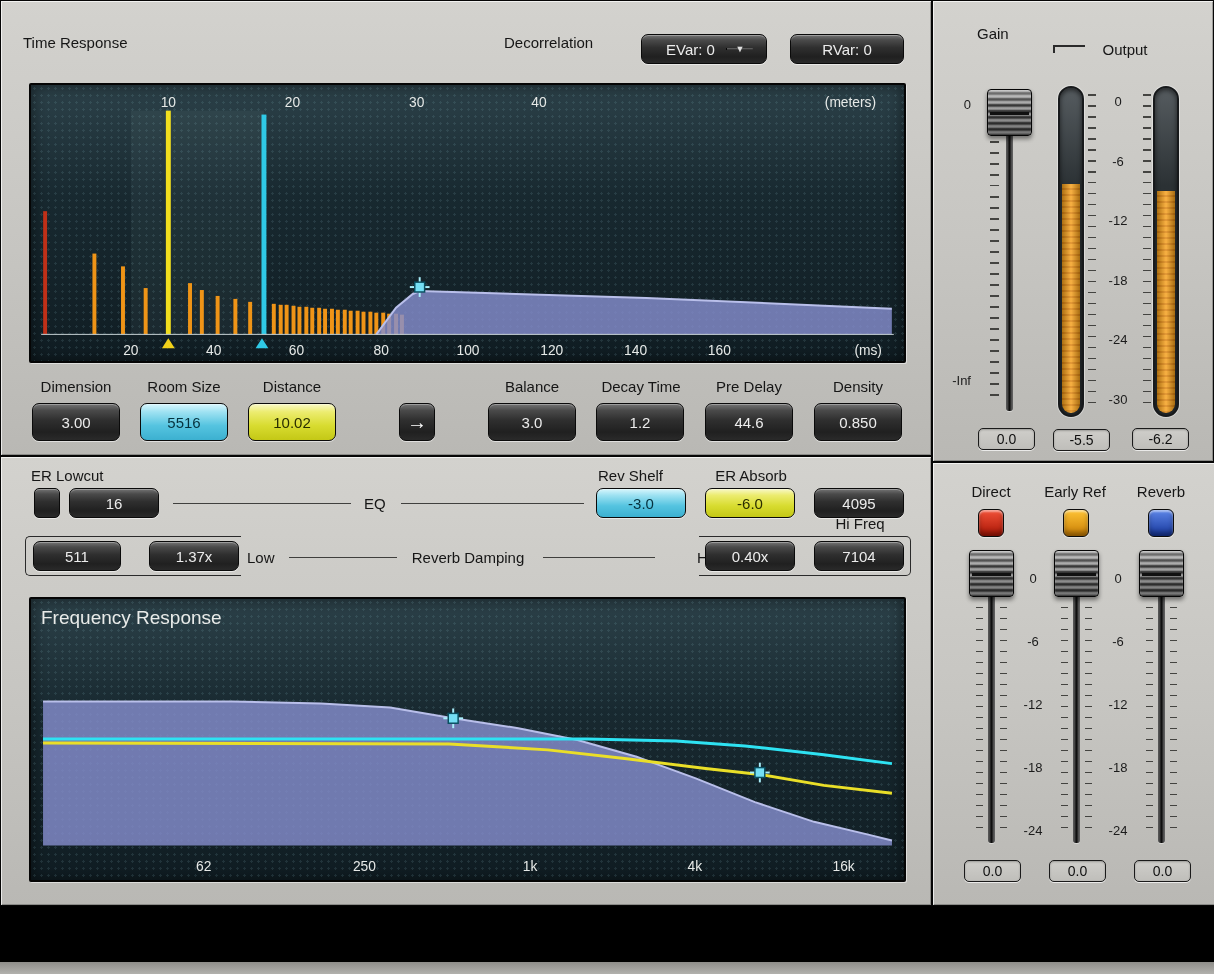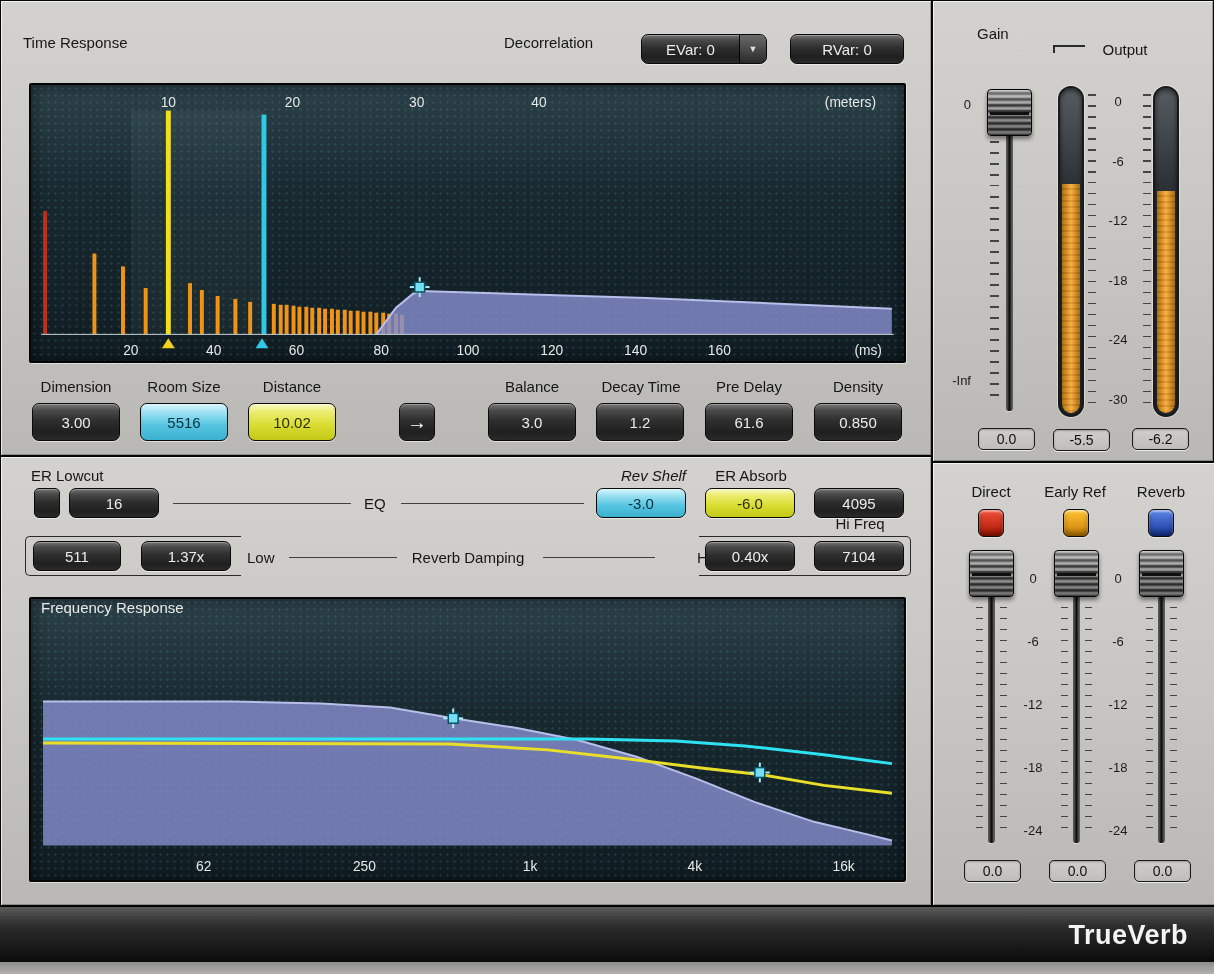--- a/index.html
+++ b/index.html
@@ -18,35 +18,35 @@
   .lbl  { position:absolute; font-size:15px; color:#161616; white-space:nowrap; }
   .slbl { position:absolute; font-size:13px; color:#1b1b1b; text-align:right; white-space:nowrap; }
 
   .dbtn { position:absolute; display:flex; align-items:center; justify-content:center;
           background:linear-gradient(180deg,#757575 0%,#4a4a4a 18%,#2f2f2f 45%,#202020 78%,#2a2a2a 100%);
           border:1px solid #0a0a0a; border-radius:7px; color:#ececec; font-size:15px;
           box-shadow: 0 1px 0 rgba(255,255,255,.55), inset 0 1px 0 rgba(255,255,255,.3); }
   .v-cyan   { background:linear-gradient(180deg,#d8f6fc 0%,#9fe2f2 22%,#55c4e0 60%,#3cb0d0 100%); color:#06323e; }
   .v-yellow { background:linear-gradient(180deg,#f8f8c8 0%,#ecec70 22%,#d8dc30 60%,#c4c816 100%); color:#2a2e00; }
 
-  .evar { display:flex; padding:0; justify-content:stretch; }
+  .evar { display:flex; padding:13px; justify-content:stretch; }
   .evar-txt { flex:1; text-align:center; }
   .dd-arrow { width:27px; align-self:stretch; border-left:1px solid #050505; display:flex; align-items:center;
               justify-content:center; font-size:9px; color:#e0e0e0;
               background:linear-gradient(180deg,#6a6a6a,#2a2a2a); border-radius:0 6px 6px 0; }
 
   .graph { position:absolute; border:2px solid #050505; border-radius:2px;
            background:linear-gradient(180deg,#2c4149 0%,#182930 40%,#101d23 100%);
            box-shadow: 1px 1px 0 rgba(255,255,255,.5), inset 0 0 16px rgba(0,0,0,.55); overflow:hidden; }
   .graph::before { content:""; position:absolute; left:0; top:0; right:0; bottom:0;
            background-image:radial-gradient(rgba(135,185,195,.14) 1px, transparent 1.2px);
            background-size:7px 7px; }
   .graph svg { position:absolute; left:0; top:0; width:100%; height:100%; }
   .graph svg text { font-family:"Liberation Sans",sans-serif; }
-  .graph-title { position:absolute; left:10px; top:0; font-size:15px; color:#e9ebe9; }
+  .graph-title { position:absolute; left:10px; top:8px; font-size:19px; color:#e9ebe9; }
 
   .plabel { position:absolute; top:377px; width:90px; text-align:center; font-size:15px; color:#161616; white-space:nowrap; }
   .pbox   { top:402px; width:88px; height:38px; }
   .arrow-glyph { font-size:20px; font-weight:bold; color:#fff; line-height:1; }
 
   .rule { position:absolute; height:1px; background:rgba(28,28,26,.8); }
   .bracket { position:absolute; border:1px solid #2a2a2a; }
   .bl { border-right:none; border-radius:5px 0 0 5px; }
   .br { border-left:none;  border-radius:0 5px 5px 0; }
 
@@ -177,43 +177,43 @@
     <div class="plabel" style="left:812px;">Density</div>
 
     <div class="dbtn pbox" style="left:31px;">3.00</div>
     <div class="dbtn pbox v-cyan" style="left:139px;">5516</div>
     <div class="dbtn pbox v-yellow" style="left:247px;">10.02</div>
     <div class="dbtn pbox" style="left:398px;width:36px;">
       <span class="arrow-glyph">→</span>
     </div>
     <div class="dbtn pbox" style="left:487px;">3.0</div>
     <div class="dbtn pbox" style="left:595px;">1.2</div>
-    <div class="dbtn pbox" style="left:704px;">61.6</div>
+    <div class="dbtn pbox" style="left:704px;">44.6</div>
     <div class="dbtn pbox" style="left:813px;">0.850</div>
   </section>
 
   <section class="panel" id="eq-panel">
     <div class="lbl" style="left:30px;top:10px;">ER Lowcut</div>
     <div class="dbtn" style="left:33px;top:31px;width:26px;height:30px;border-radius:5px;"></div>
     <div class="dbtn" style="left:68px;top:31px;width:90px;height:30px;">16</div>
 
     <div class="rule" style="left:172px;top:46px;width:178px;"></div>
     <div class="lbl" style="left:363px;top:38px;">EQ</div>
     <div class="rule" style="left:400px;top:46px;width:183px;"></div>
 
-    <div class="lbl" style="left:597px;top:10px;width:88px;text-align:right;font-style:italic;">Rev Shelf</div>
+    <div class="lbl" style="left:597px;top:10px;width:88px;text-align:left;">Rev Shelf</div>
     <div class="lbl" style="left:706px;top:10px;width:88px;text-align:center;">ER Absorb</div>
     <div class="lbl" style="left:815px;top:26px;width:88px;text-align:center;margin-top:32px;">Hi Freq</div>
     <div class="dbtn v-cyan" style="left:595px;top:31px;width:90px;height:30px;">-3.0</div>
     <div class="dbtn v-yellow" style="left:704px;top:31px;width:90px;height:30px;">-6.0</div>
     <div class="dbtn" style="left:813px;top:31px;width:90px;height:30px;">4095</div>
 
     <div class="bracket bl" style="left:24px;top:79px;width:216px;height:40px;"></div>
     <div class="dbtn" style="left:32px;top:84px;width:88px;height:30px;">511</div>
-    <div class="dbtn" style="left:140px;top:84px;width:90px;height:30px;">1.37x</div>
+    <div class="dbtn" style="left:148px;top:84px;width:90px;height:30px;">1.37x</div>
     <div class="lbl" style="left:246px;top:92px;">Low</div>
     <div class="rule" style="left:288px;top:100px;width:108px;"></div>
     <div class="lbl" style="left:402px;top:92px;width:130px;text-align:center;">Reverb Damping</div>
     <div class="rule" style="left:542px;top:100px;width:112px;"></div>
     <div class="lbl" style="left:660px;top:92px;margin-left:36px;">High</div>
     <div class="bracket br" style="left:698px;top:79px;width:212px;height:40px;"></div>
     <div class="dbtn" style="left:704px;top:84px;width:90px;height:30px;">0.40x</div>
     <div class="dbtn" style="left:813px;top:84px;width:90px;height:30px;">7104</div>
 
     <div class="graph" style="left:28px;top:140px;width:877px;height:285px;">
@@ -309,17 +309,14 @@
     <div class="ticks" style="left:213px;top:100px;width:7px;height:272px;"></div>
     <div class="ticks" style="left:237px;top:100px;width:7px;height:272px;"></div>
     <div class="track" style="left:225px;top:90px;height:290px;"></div>
     <div class="knob" style="left:206px;top:87px;"></div>
 
     <div class="readout" style="left:31px;top:397px;width:57px;">0.0</div>
     <div class="readout" style="left:116px;top:397px;width:57px;">0.0</div>
     <div class="readout" style="left:201px;top:397px;width:57px;">0.0</div>
   </section>
 
-  <footer class="footer">
-    <div class="brand">TrueVerb</div>
-  </footer>
   <div class="bottom-strip"></div>
 </div>
 
 </body></html>

